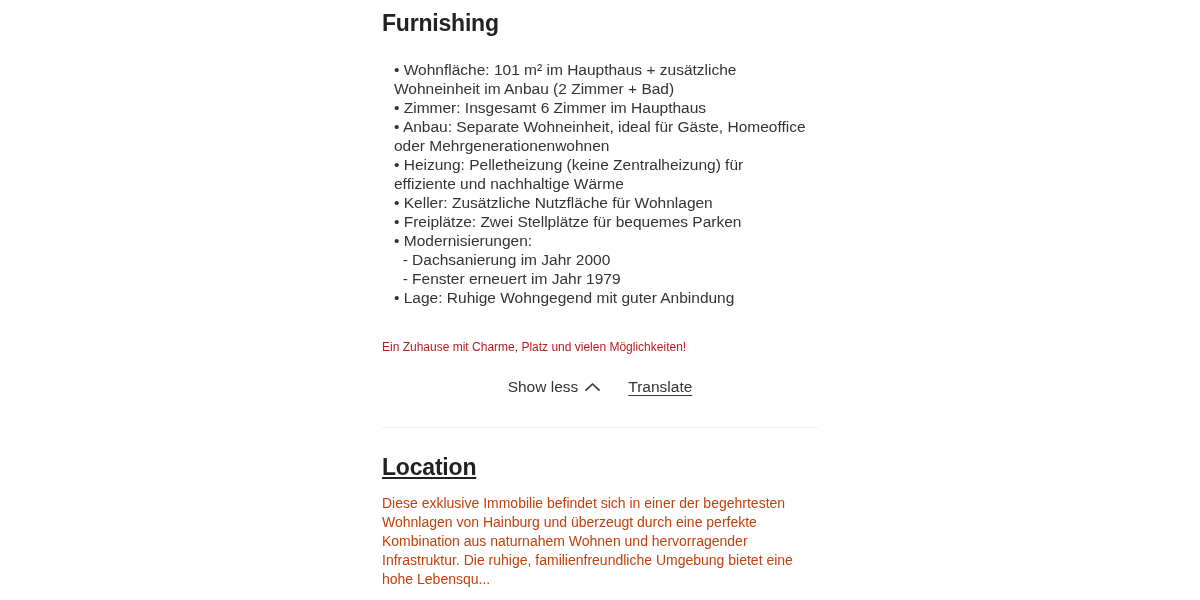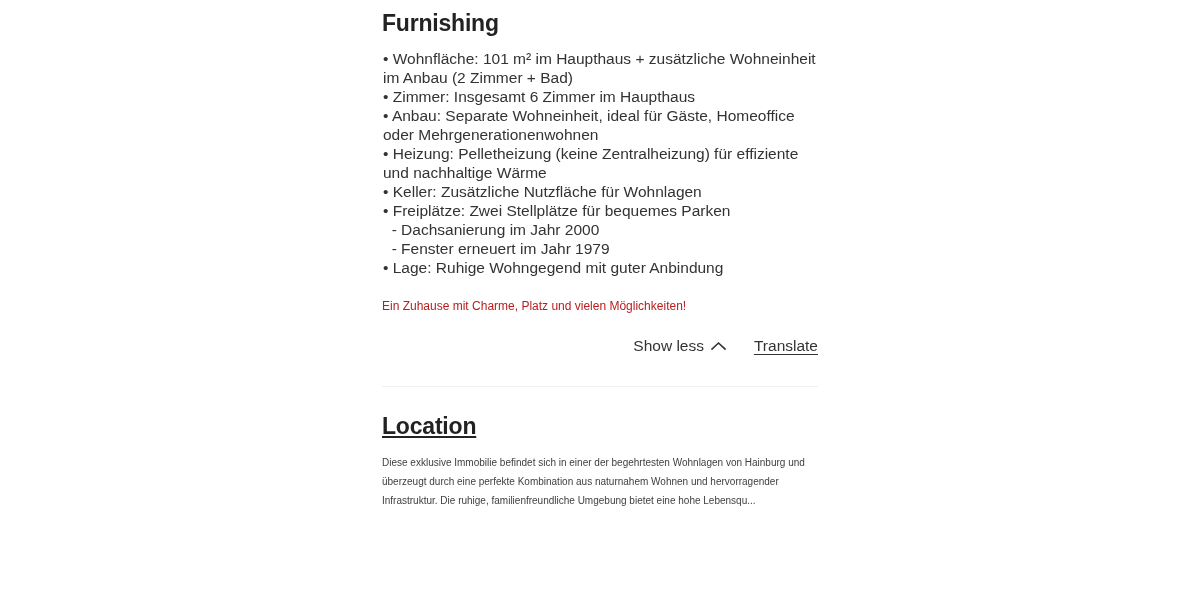--- a/index.html
+++ b/index.html
@@ -42,31 +42,31 @@
     line-height: 28px;
     margin: 0;
     padding: 0;
   }
 
   .furnishing-section .section-title {
     padding-top: 9px;
   }
 
   .body-text {
-    font-size: 10px;
+    font-size: 14px;
     line-height: 19px;
-    color: #404040;
+    color: #c2410c;
     margin: 0;
     padding: 0;
     white-space: pre-wrap;
     word-wrap: break-word;
   }
 
   .spec-list {
-    margin: 1px;
+    margin: 12px;
     padding: 0;
     padding-top: 11px;
     list-style: none;
   }
 
   .spec-list li {
     font-size: 15.5px;
     line-height: 19px;
     color: #333333;
     margin: 0;
@@ -77,21 +77,21 @@
     padding-top: 19px;
     font-size: 12px;
     line-height: 19px;
     color: #b91c1c;
   }
 
   
   .actions-row {
     display: flex;
     align-items: center;
-    justify-content: flex-end;
+    justify-content: center;
     padding-top: 20px;
     width: 436px;
   }
 
   .show-less-button {
     display: inline-flex;
     align-items: center;
     gap: 7px;
     background: none;
     border: none;
@@ -156,20 +156,21 @@
     <section class="section furnishing-section">
       <h2 class="section-title">Furnishing</h2>
 
       <ul class="spec-list">
         <li class="body-text">• Wohnfläche: 101 m² im Haupthaus + zusätzliche Wohneinheit im Anbau (2 Zimmer + Bad)</li>
         <li class="body-text">• Zimmer: Insgesamt 6 Zimmer im Haupthaus</li>
         <li class="body-text">• Anbau: Separate Wohneinheit, ideal für Gäste, Homeoffice oder Mehrgenerationenwohnen</li>
         <li class="body-text">• Heizung: Pelletheizung (keine Zentralheizung) für effiziente und nachhaltige Wärme</li>
         <li class="body-text">• Keller: Zusätzliche Nutzfläche für Wohnlagen</li>
         <li class="body-text">• Freiplätze: Zwei Stellplätze für bequemes Parken</li>
+        <li class="body-text">• Modernisierungen:</li>
         <li class="body-text">  - Dachsanierung im Jahr 2000</li>
         <li class="body-text">  - Fenster erneuert im Jahr 1979</li>
         <li class="body-text">• Lage: Ruhige Wohngegend mit guter Anbindung</li>
       </ul>
 
       <p class="body-text closing-line">Ein Zuhause mit Charme, Platz und vielen Möglichkeiten!</p>
 
       <div class="actions-row">
         <button class="show-less-button">
           <span>Show less</span>

